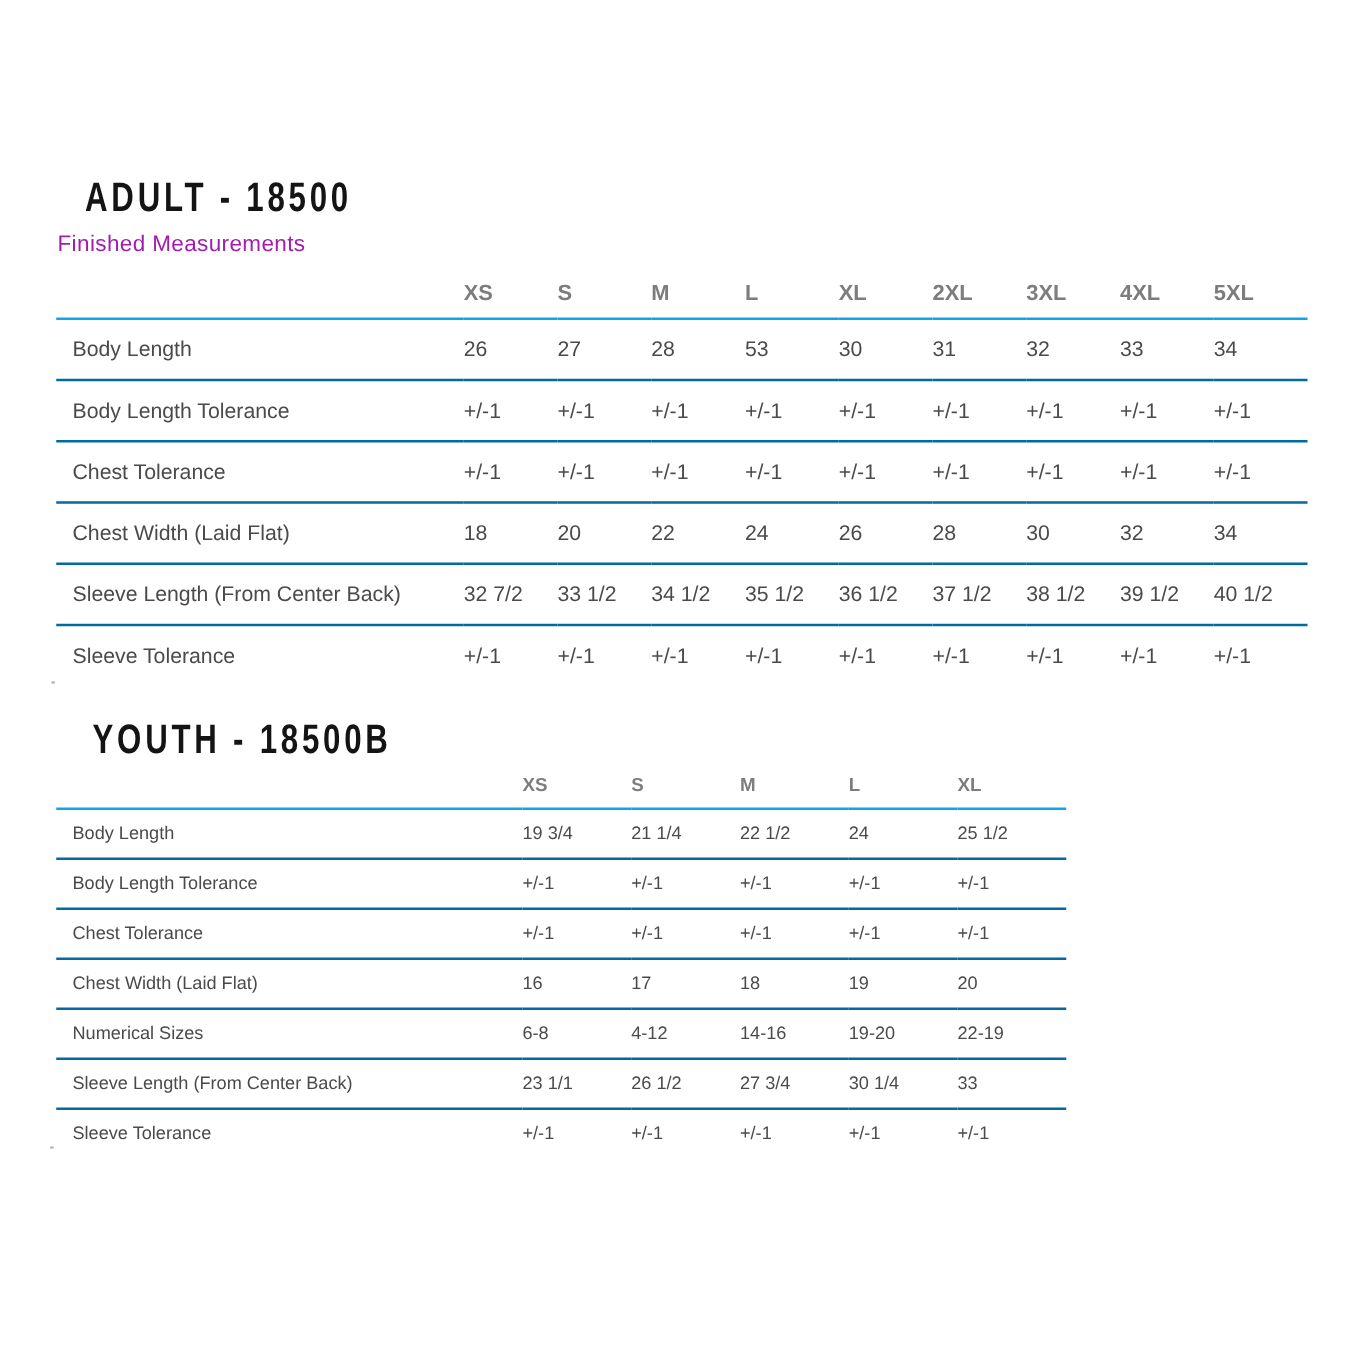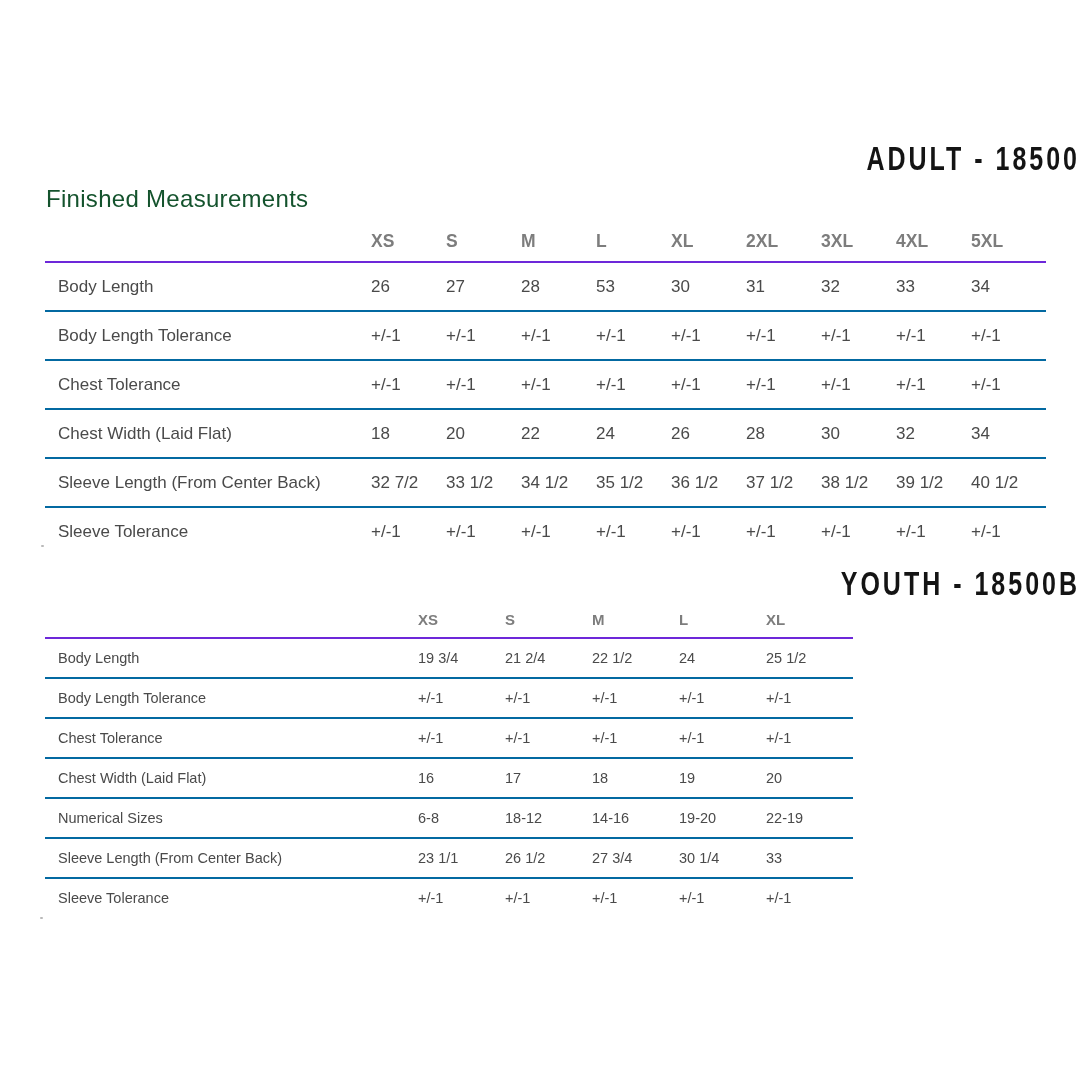--- a/index.html
+++ b/index.html
@@ -13,45 +13,44 @@
     font-family: "Liberation Sans", sans-serif;
     color: #4a4a4a;
     overflow: hidden;
     position: relative;
   }
   .content {
     padding-top: 146px;
   }
   .title-wrap {
     line-height: 1;
-    text-align: right;
   }
   .section-title {
     display: inline-block;
     font-weight: 700;
     font-size: 25px;
     letter-spacing: 3px;
     color: #141414;
     transform: scaleY(1.32);
     transform-origin: left center;
     white-space: nowrap;
   }
   .adult .title-wrap { margin-left: 68px; }
-  .youth .title-wrap { margin-left: 74px; margin-top: 16px; }
+  .youth .title-wrap { margin-left: 74px; margin-top: 32px; }
   .subtitle {
     margin: 14px 0 0 46px;
-    font-size: 24px;
-    color: #14532d;
+    font-size: 18px;
+    color: #a21caf;
     letter-spacing: 0.3px;
   }
   table {
     border-collapse: collapse;
     table-layout: fixed;
   }
-  thead tr { border-bottom: 2px solid #6d28d9; }
+  thead tr { border-bottom: 2px solid #0ea5e9; }
   tbody tr:not(:last-child) { border-bottom: 2px solid #0369a1; }
   th {
     text-align: left;
     font-weight: 700;
     color: #7d7d7d;
     vertical-align: bottom;
     padding: 0 0 9px 0;
   }
   td {
     text-align: left;
@@ -205,21 +204,21 @@
             <th>S</th>
             <th>M</th>
             <th>L</th>
             <th>XL</th>
           </tr>
         </thead>
       <tbody>
           <tr>
             <td>Body Length</td>
             <td>19 3/4</td>
-            <td>21 2/4</td>
+            <td>21 1/4</td>
             <td>22 1/2</td>
             <td>24</td>
             <td>25 1/2</td>
           </tr>
           <tr>
             <td>Body Length Tolerance</td>
             <td>+/-1</td>
             <td>+/-1</td>
             <td>+/-1</td>
             <td>+/-1</td>
@@ -237,21 +236,21 @@
             <td>Chest Width (Laid Flat)</td>
             <td>16</td>
             <td>17</td>
             <td>18</td>
             <td>19</td>
             <td>20</td>
           </tr>
           <tr>
             <td>Numerical Sizes</td>
             <td>6-8</td>
-            <td>18-12</td>
+            <td>4-12</td>
             <td>14-16</td>
             <td>19-20</td>
             <td>22-19</td>
           </tr>
           <tr>
             <td>Sleeve Length (From Center Back)</td>
             <td>23 1/1</td>
             <td>26 1/2</td>
             <td>27 3/4</td>
             <td>30 1/4</td>

